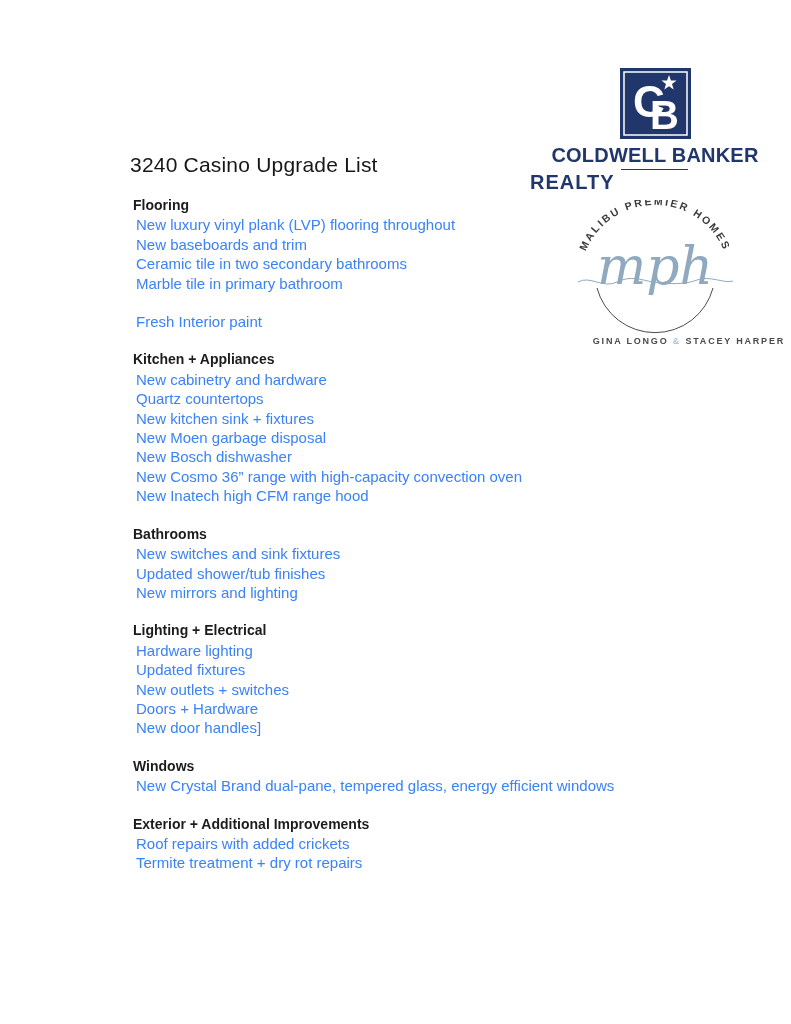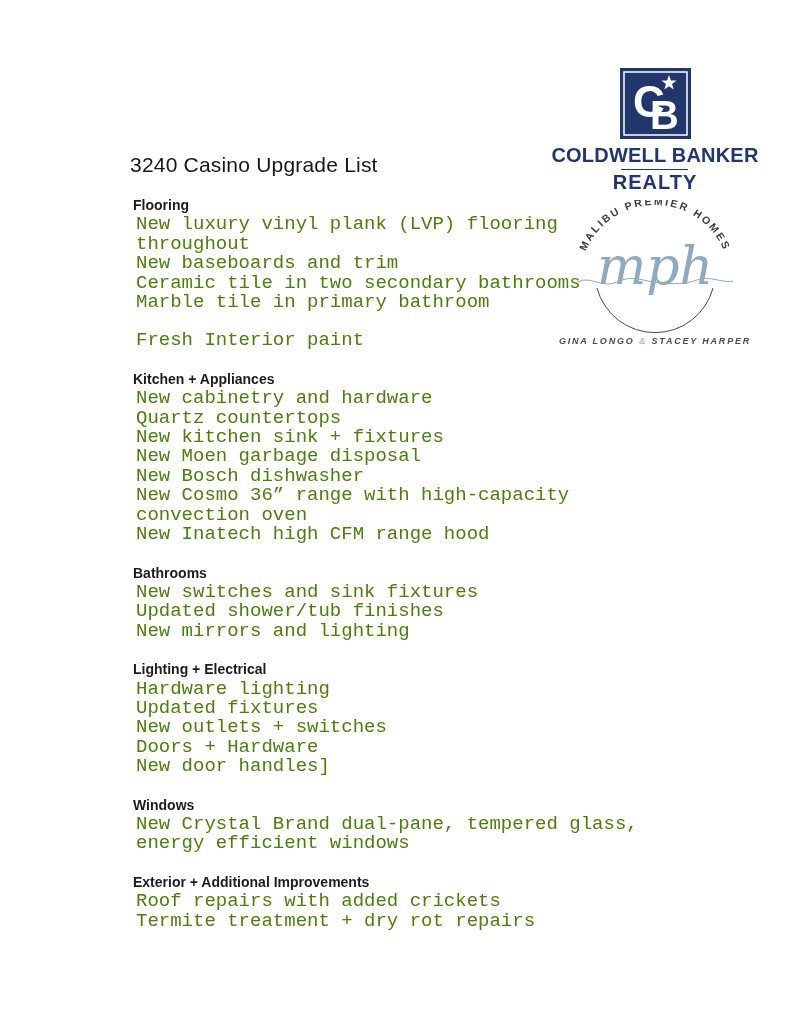--- a/index.html
+++ b/index.html
@@ -22,59 +22,58 @@
   
   .content {
     position:absolute; left:133px; top:196px; width:545px;
   }
   .content section { margin:0 0 19px 0; }
   .content h2 {
     margin:0; font-size:14px; line-height:19.4px;
     font-weight:700; color:#1c1c1c;
   }
   .content .item {
-    font-size:19px; line-height:19.4px;
-    color:#4d7c0f; padding-left:3px;font-family:Liberation Mono, monospace;
+    font-size:15px; line-height:19.4px;
+    color:#3b82f6; padding-left:3px;
   }
 
   
   .cb-logo { position:absolute; left:620px; top:68px; width:71px; height:71px; }
   .cb-name {
     position:absolute; left:530px; top:144px; width:250px;
     text-align:center; font-size:20px; font-weight:700;
     color:#21366B; letter-spacing:0.2px;
   }
   .cb-divider {
     position:absolute; left:621px; top:169px; width:67px; height:0;
     border-top:1.5px solid #21366B;
   }
   .cb-realty {
     position:absolute; left:530px; top:171px; width:250px;
-    text-align:center; font-size:20px; font-weight:700;
+    text-align:left; font-size:20px; font-weight:700;
     color:#21366B; letter-spacing:1px;
   }
 
   
   .mph-logo { position:absolute; left:555px; top:200px; width:200px; height:135px; }
   .mph-arc-text {
     font-family:"Liberation Sans", sans-serif;
     font-size:10.5px; font-weight:600; letter-spacing:2.2px;
     fill:#3b3b3b;
   }
   .mph-script {
     font-family:"DejaVu Serif", serif;
     font-style:italic; font-size:52px;
     fill:#8FA9BF;
   }
   .mph-agents {
     position:absolute; left:525px; top:336px; width:260px;
-    text-align:center; font-size:9px; font-weight:700;
+    text-align:right; font-size:9px; font-weight:700;
     letter-spacing:1.8px; color:#4a4a4a;
     white-space:nowrap;
-    font-style:italic;
   }
   .mph-agents .amp { color:#A9C3D4; }
 
   .cb-mark-letter {
     font-family:"Liberation Sans", sans-serif;
     font-weight:700; fill:#ffffff;
   }
 </style>
 </head>
 <body>

